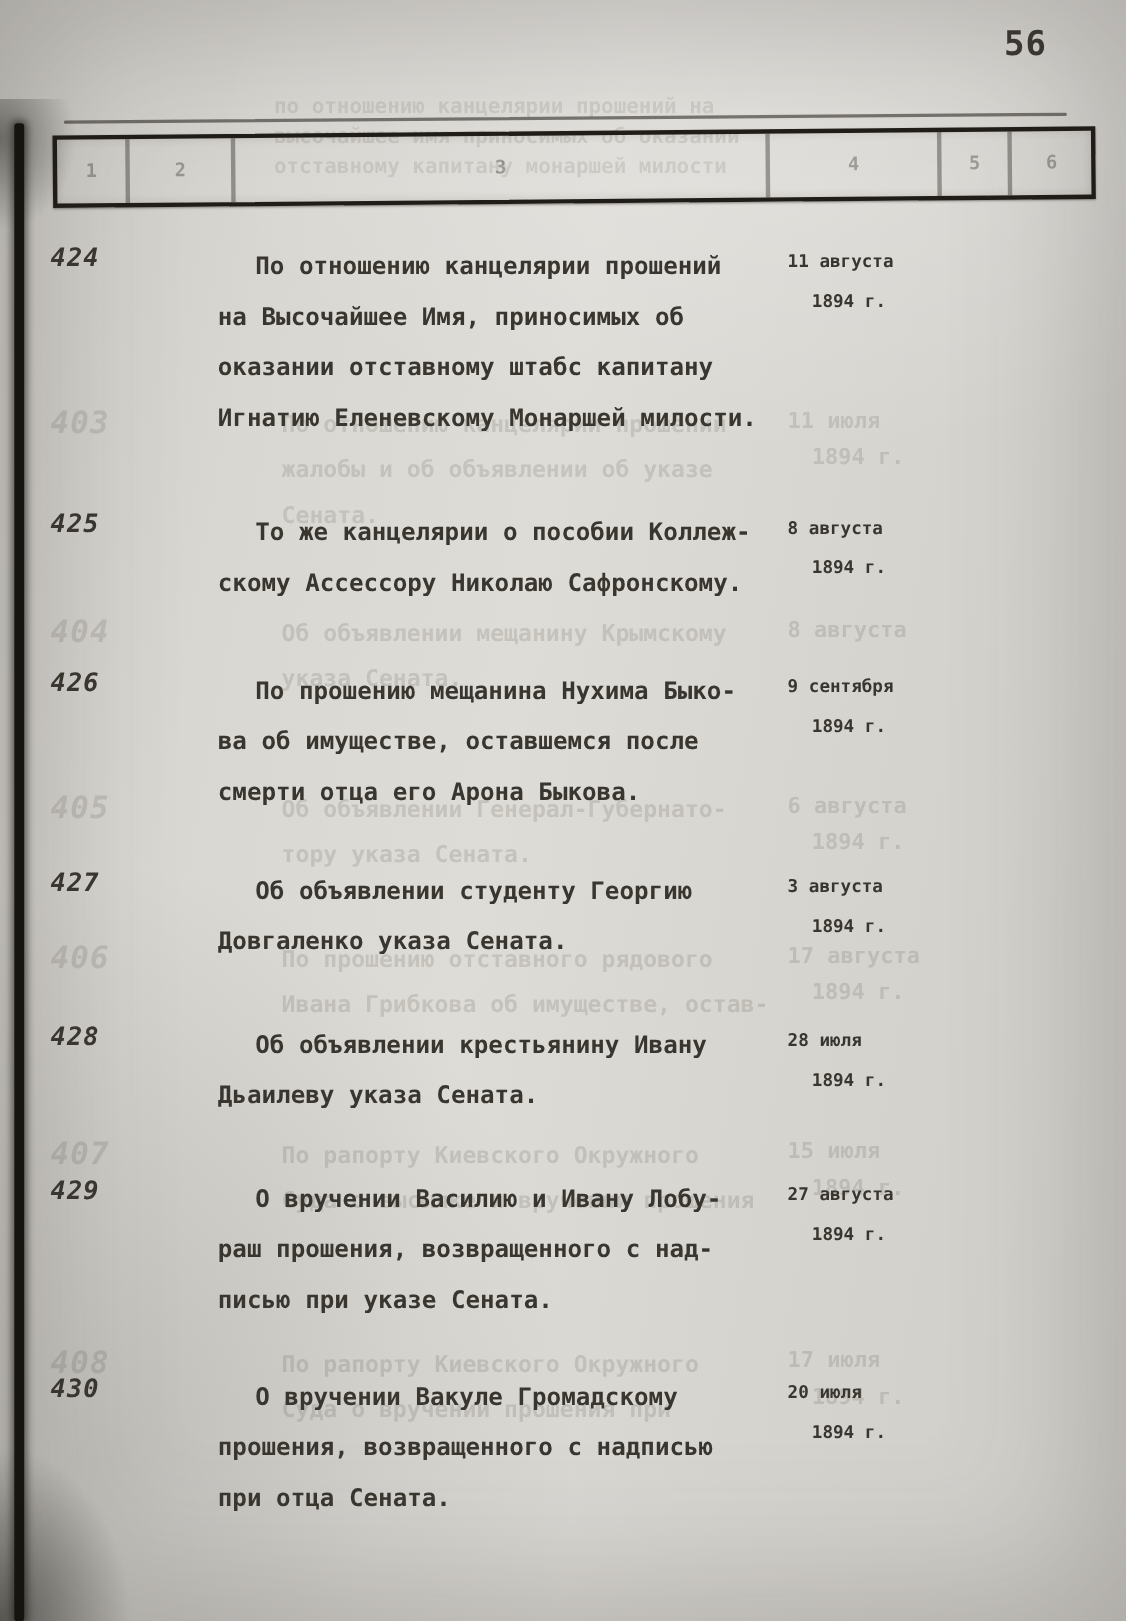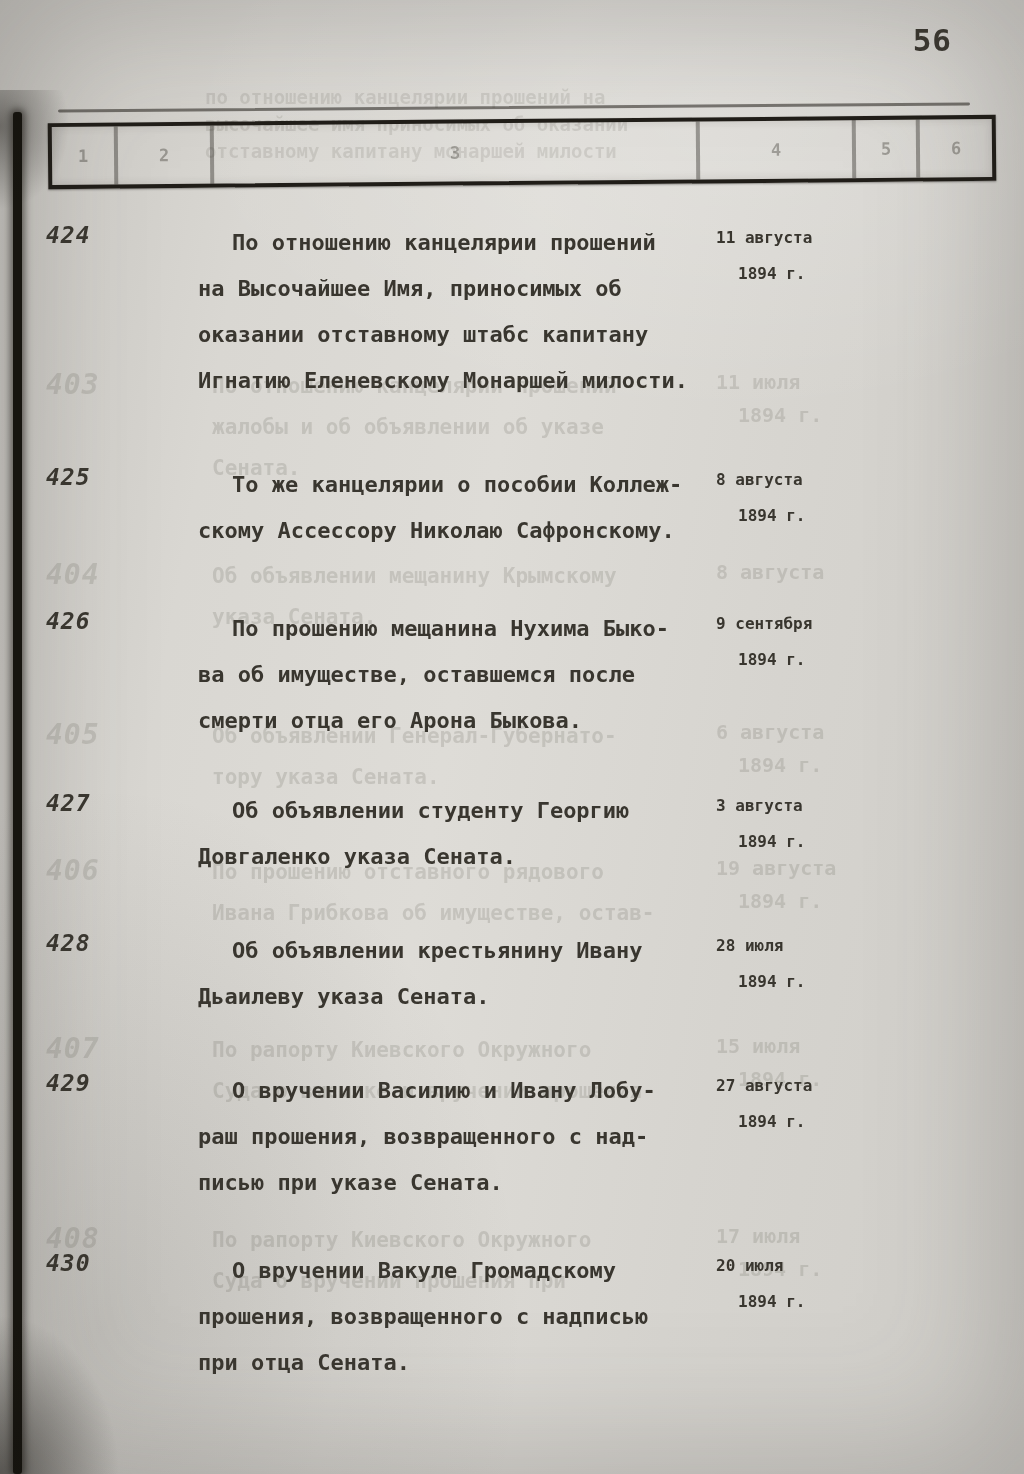--- a/index.html
+++ b/index.html
@@ -50,21 +50,21 @@
   .date .dline{height:36px;line-height:36px;white-space:nowrap;}
   .date .dline.second{padding-left:22px;}
 
   .e424{top:220px}.e425{top:462px}.e426{top:606px}.e427{top:788px}
   .e428{top:928px}.e429{top:1068px}.e430{top:1248px}
 
   
   .ghost{position:absolute;left:0;width:1024px;opacity:.16;filter:blur(.7px);color:#4a463c;}
   .ghost .num{font-size:28px;}
   .ghost .txt{left:212px;font-size:21px;}
-  .ghost .txt .line{height:41px;line-height:41px;}
+  .ghost .txt .line{height:41px;line-height:41px;margin-left:44px;}
   .ghost .date{font-size:20px;}
   .ghost .date .dline{height:33px;line-height:33px;}
   .g0{top:84px;opacity:.13;}
   .g0 .txt{left:205px;font-size:19px;}
   .g0 .txt .line{height:27px;line-height:27px;}
   .g1{top:366px}.g2{top:556px}.g3{top:716px}.g4{top:852px}.g5{top:1030px}.g6{top:1220px}
 </style>
 </head>
 <body>
 
@@ -181,21 +181,21 @@
     </div>
   </div>
 
   <div class="ghost g4">
     <div class="num">406</div>
     <div class="txt">
       <div class="line">По прошению отставного рядового</div>
       <div class="line">Ивана Грибкова об имуществе, остав-</div>
     </div>
     <div class="date">
-      <div class="dline">19 августа</div>
+      <div class="dline">17 августа</div>
       <div class="dline second">1894 г.</div>
     </div>
   </div>
 
   <div class="entry e428">
     <div class="num">428</div>
     <div class="txt">
       <div class="line first">Об объявлении крестьянину Ивану</div>
       <div class="line">Дьаилеву указа Сената.</div>
     </div>

